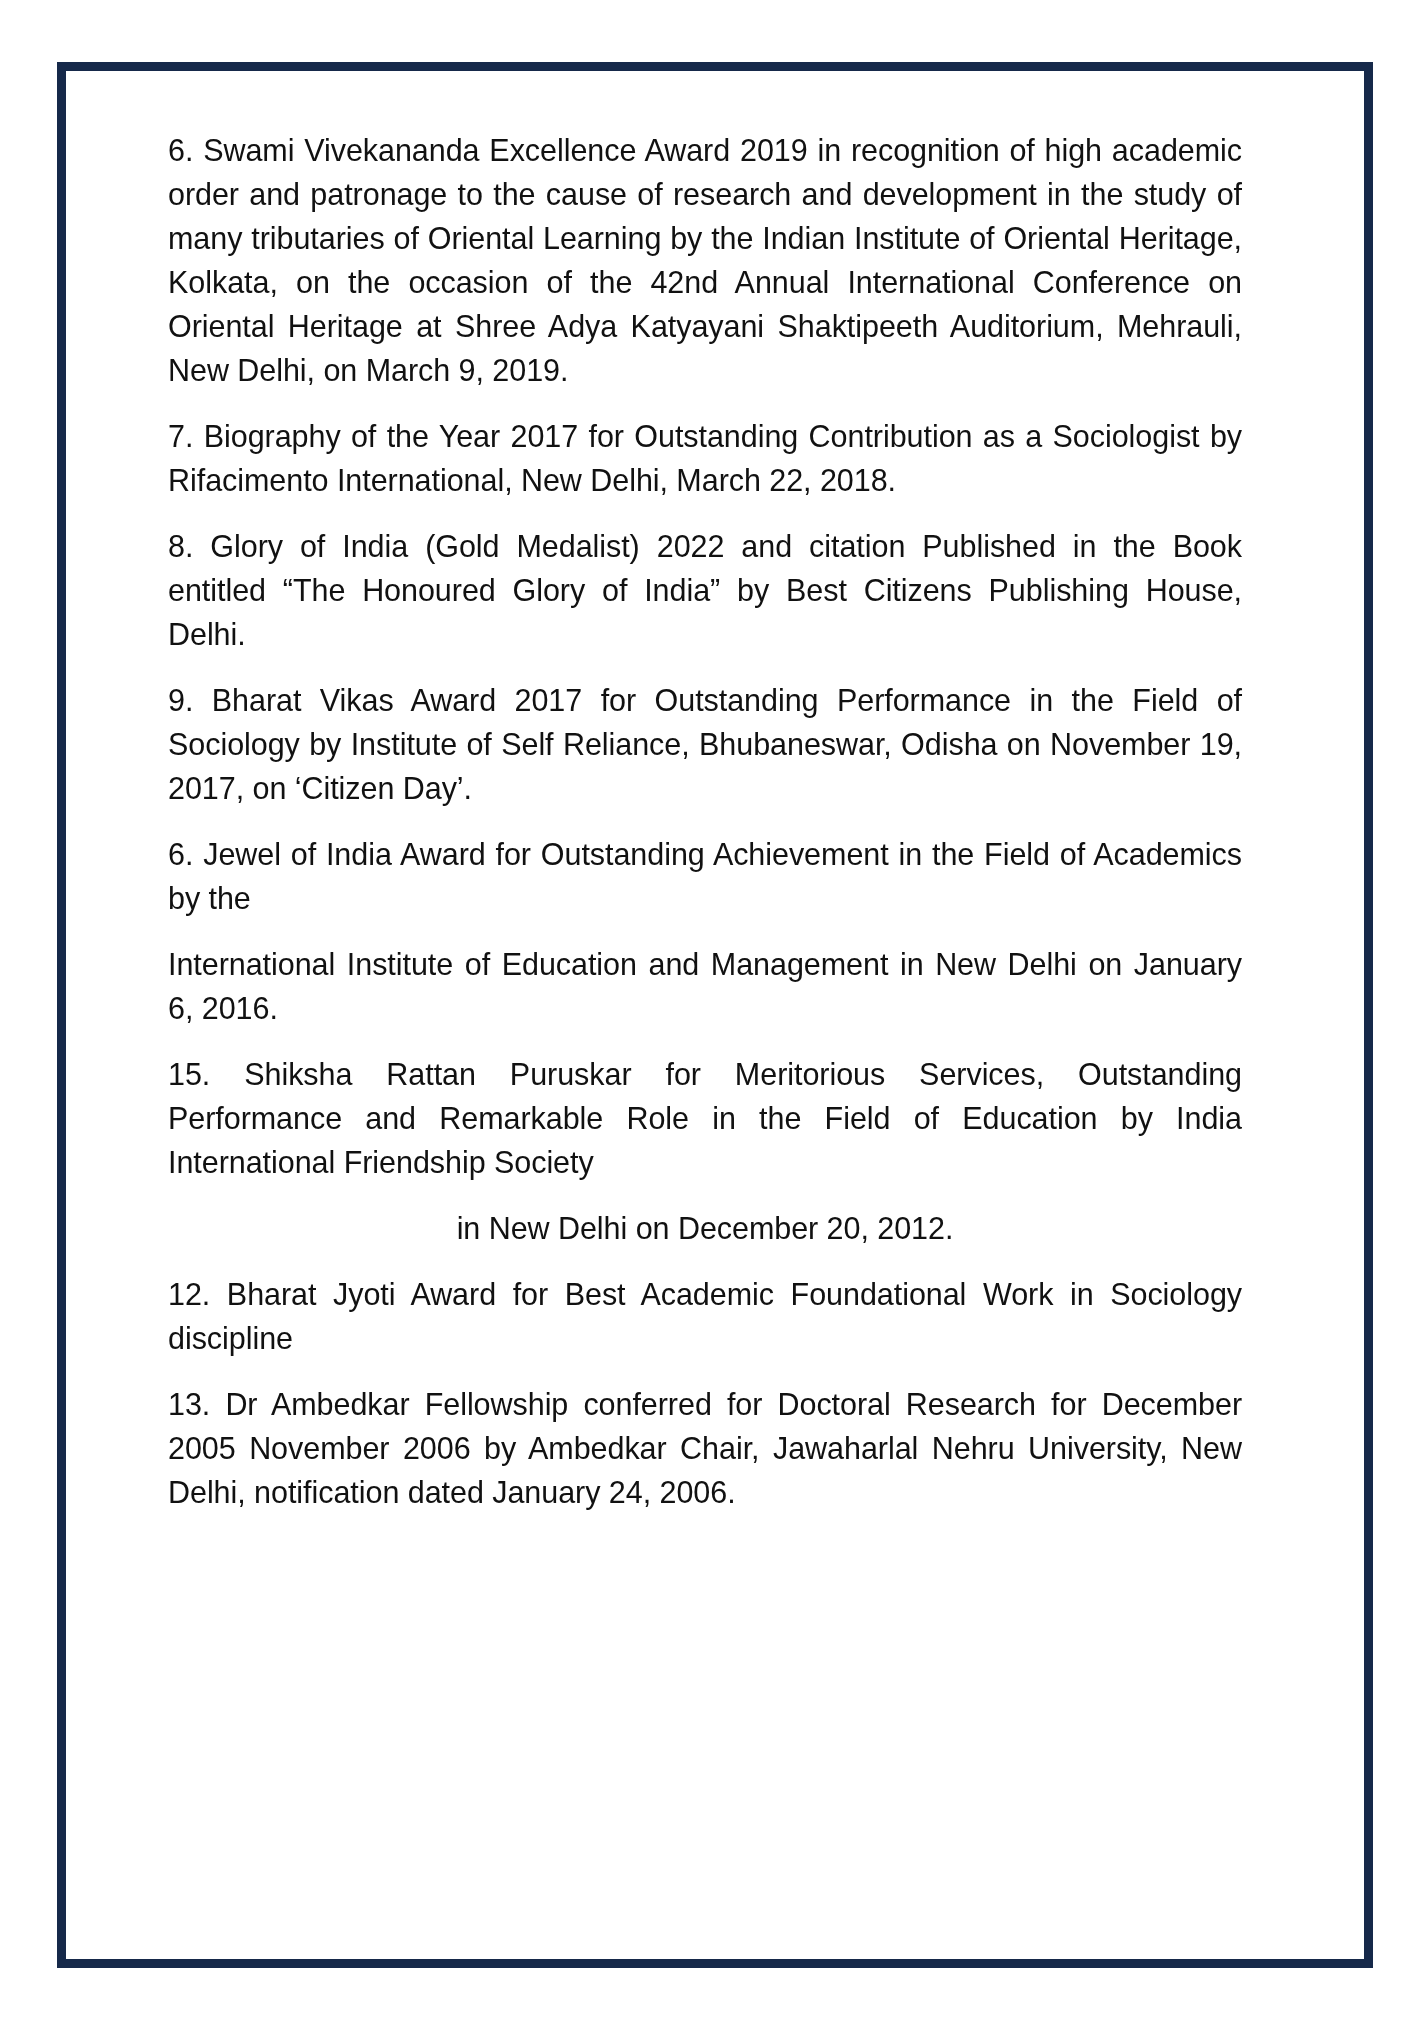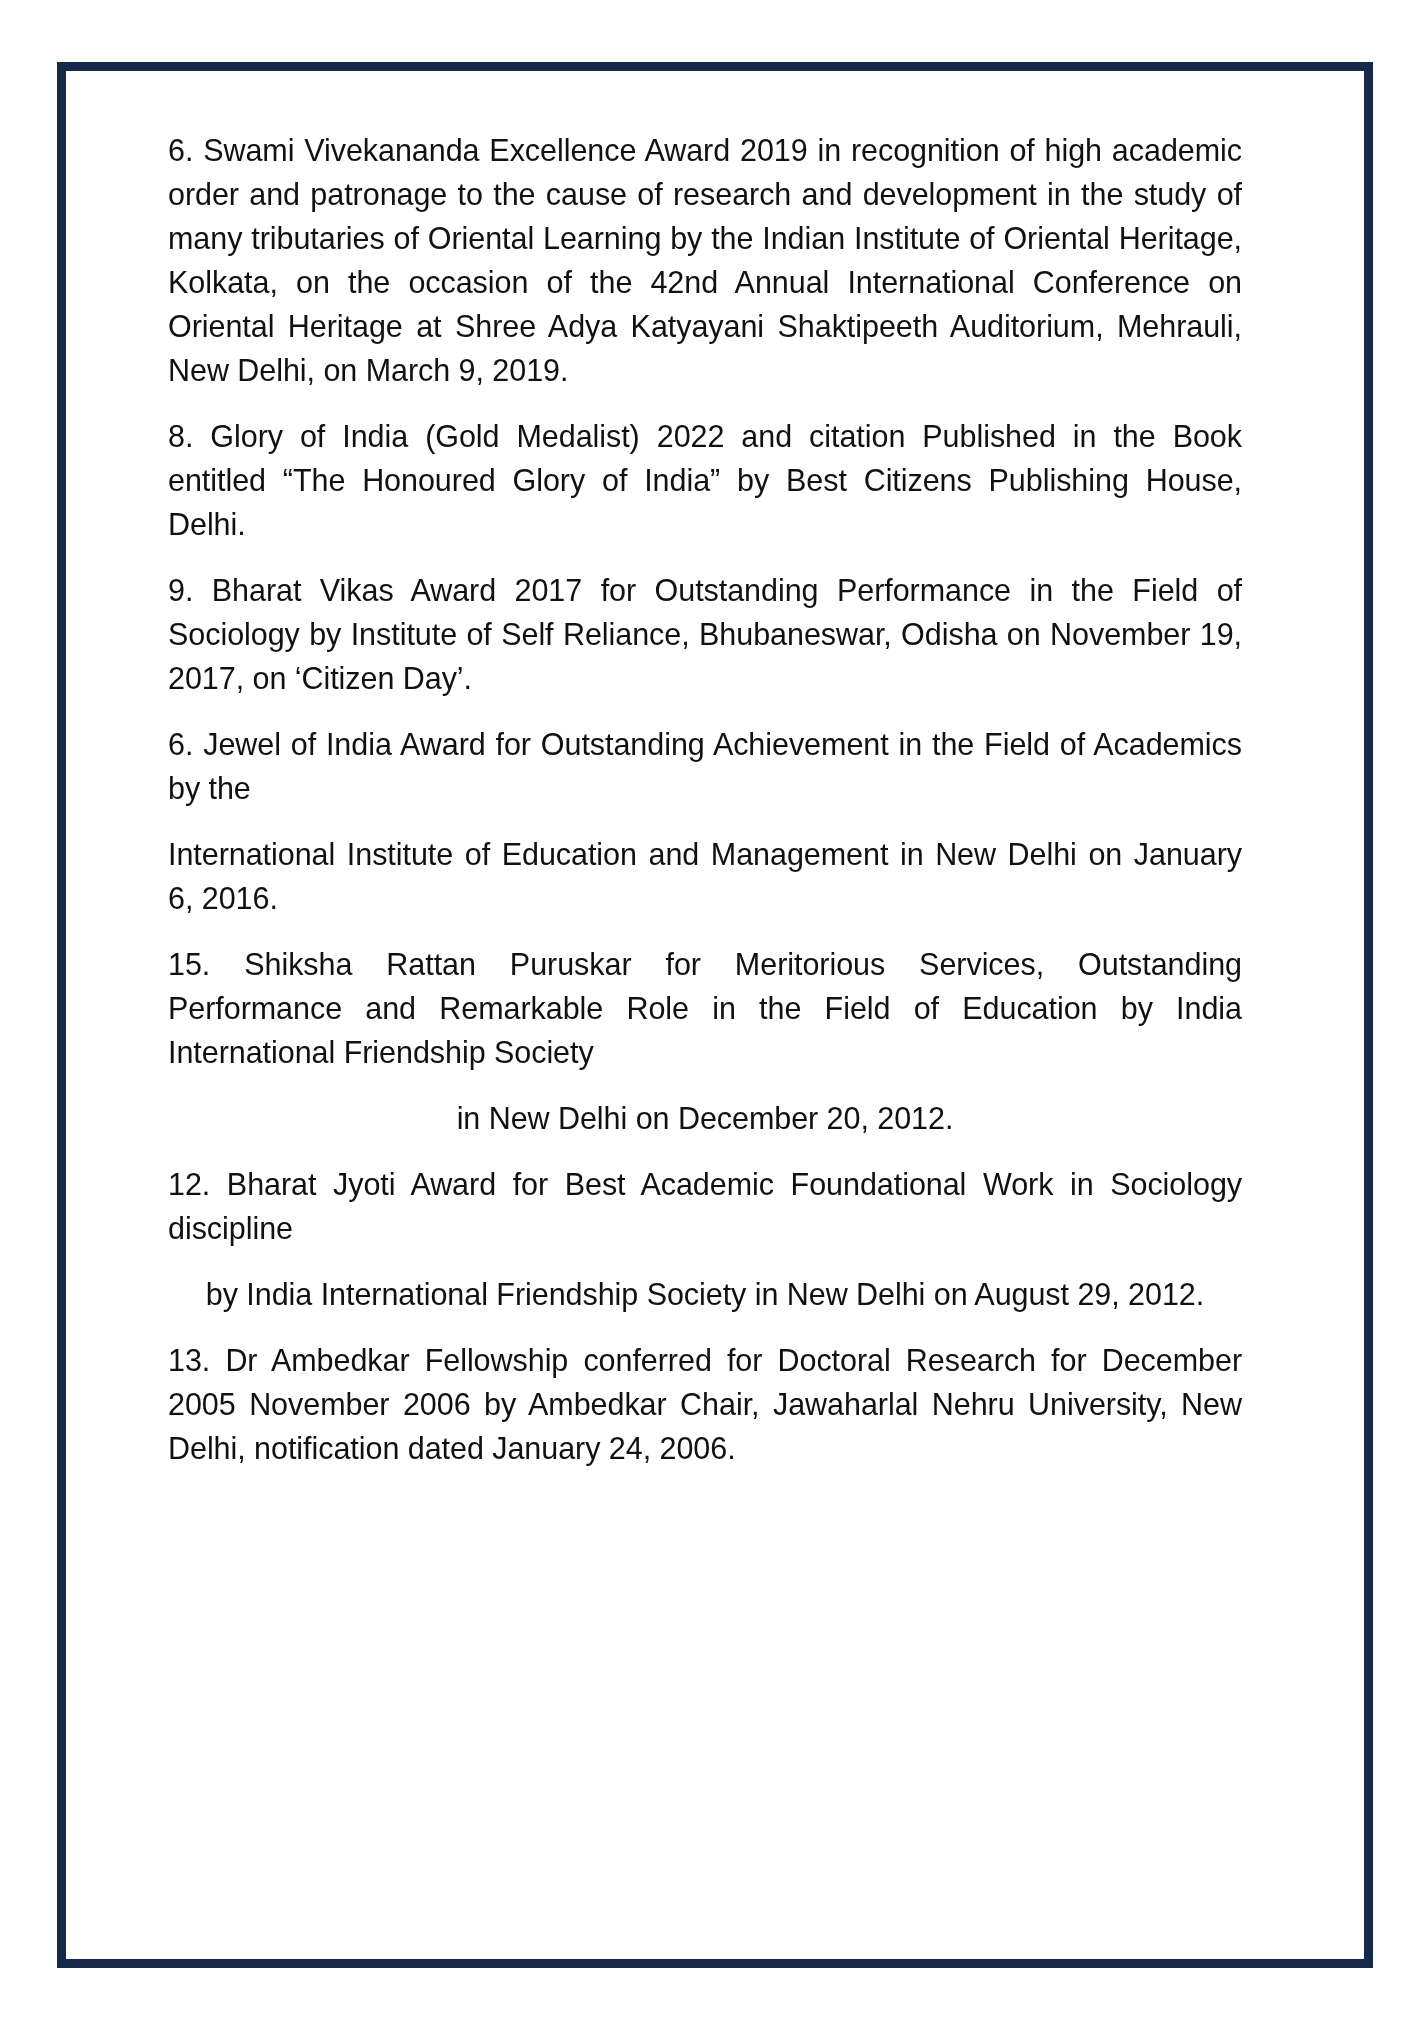--- a/index.html
+++ b/index.html
@@ -81,33 +81,33 @@
 
 <div class="page">
 
   <div class="page-border-outer"></div>
   <div class="page-border-inner"></div>
 
   <div class="content">
 
     <p class="para">6. Swami Vivekananda Excellence Award 2019 in recognition of high academic order and patronage to the cause of research and development in the study of many tributaries of Oriental Learning by the Indian Institute of Oriental Heritage, Kolkata, on the occasion of the 42nd Annual International Conference on Oriental Heritage at Shree Adya Katyayani Shaktipeeth Auditorium, Mehrauli, New Delhi, on March 9, 2019.</p>
 
+    <p class="para">7. Biography of the Year 2017 for Outstanding Contribution as a Sociologist by Rifacimento International, New Delhi, March 22, 2018.</p>
 
     <p class="para">8. Glory of India (Gold Medalist) 2022 and citation Published in the Book entitled “The Honoured Glory of India” by Best Citizens Publishing House, Delhi.</p>
 
     <p class="para">9. Bharat Vikas Award 2017 for Outstanding Performance in the Field of Sociology by  Institute of Self Reliance, Bhubaneswar, Odisha on November 19, 2017, on ‘Citizen Day’.</p>
 
     <p class="para">6. Jewel of India Award for Outstanding Achievement in the Field of Academics by the</p>
 
     <p class="para">International Institute of Education and Management in New Delhi on January 6, 2016.</p>
 
     <p class="para">15. Shiksha Rattan Puruskar for Meritorious Services, Outstanding Performance and Remarkable Role in the Field of Education by India International Friendship Society</p>
 
     <p class="para nojustify">in New Delhi on December 20, 2012.</p>
 
     <p class="para">12. Bharat Jyoti Award for Best Academic Foundational Work in Sociology discipline</p>
 
-    <p class="para nojustify">by India International Friendship Society in New Delhi on August 29, 2012.</p>
 
     <p class="para">13. Dr Ambedkar Fellowship conferred for Doctoral Research for December 2005 November 2006 by Ambedkar Chair, Jawaharlal Nehru University, New Delhi,  notification dated January 24, 2006.</p>
 
   </div>
 </div>
 
 </body></html>

